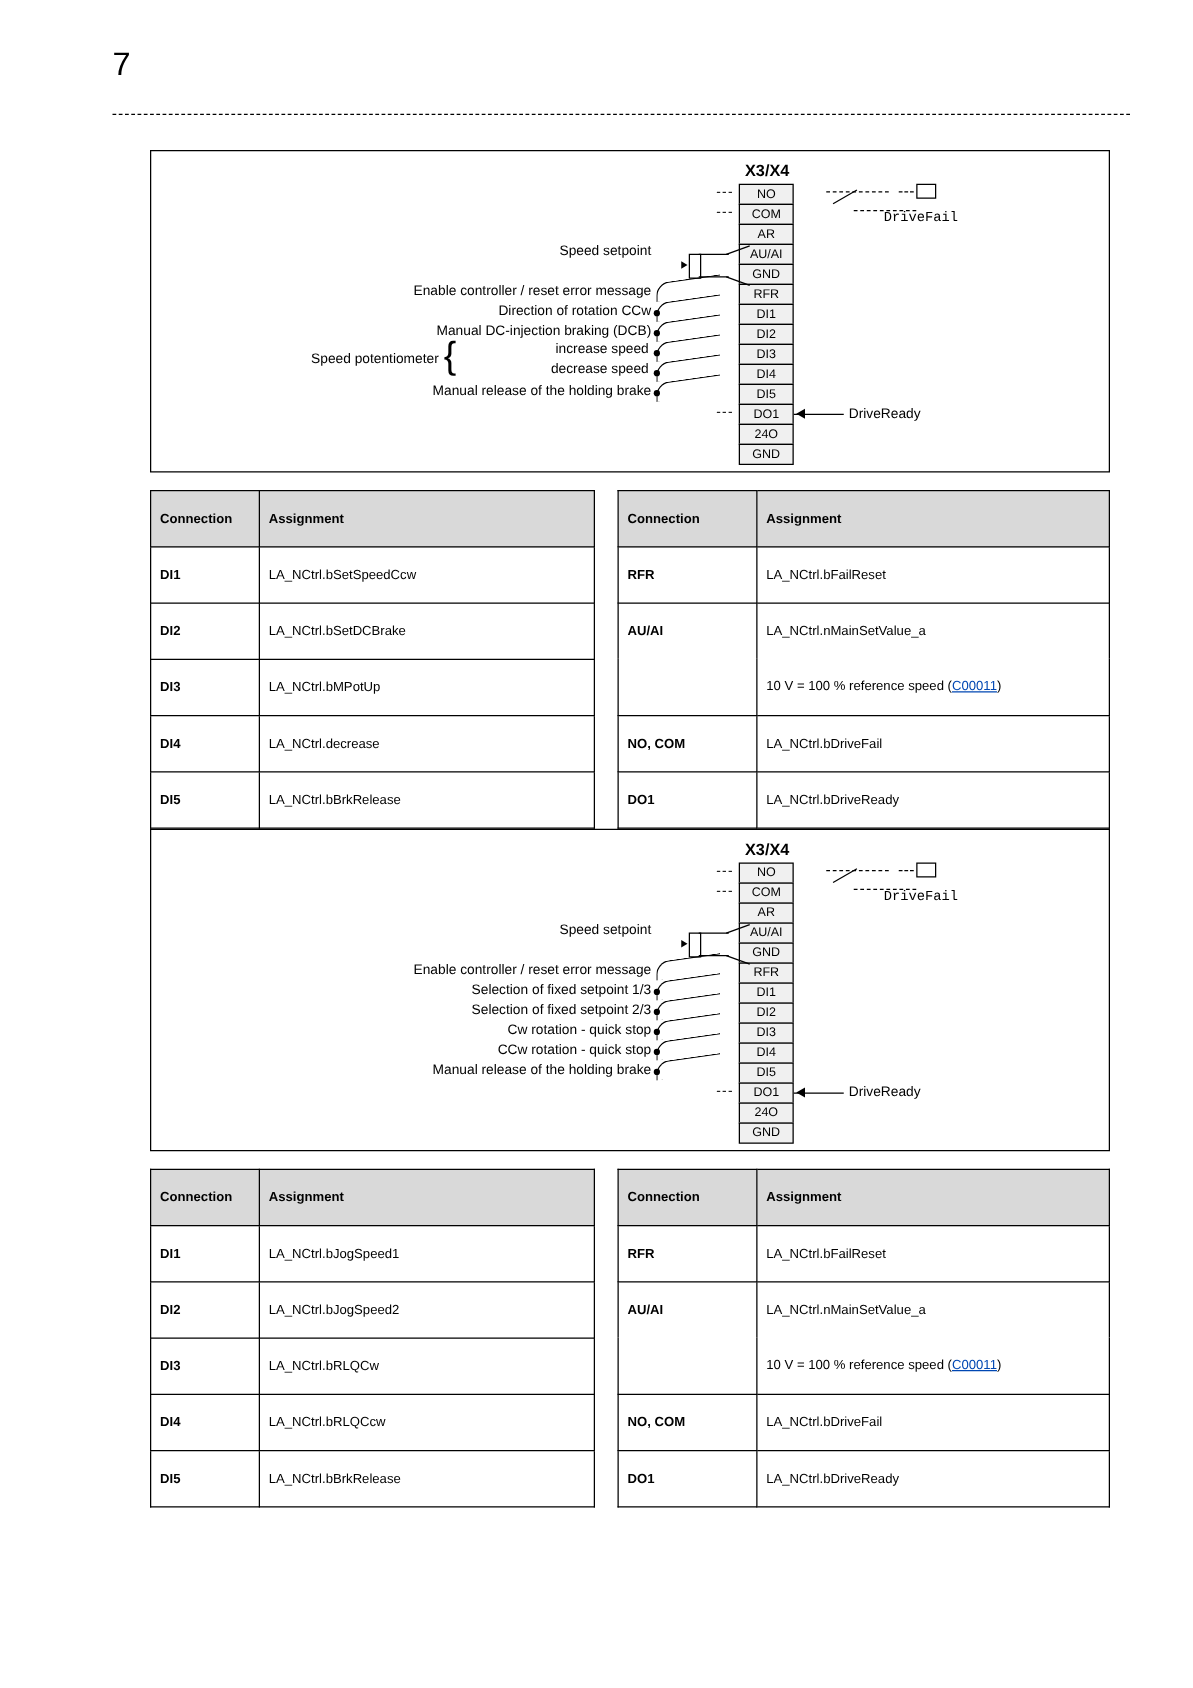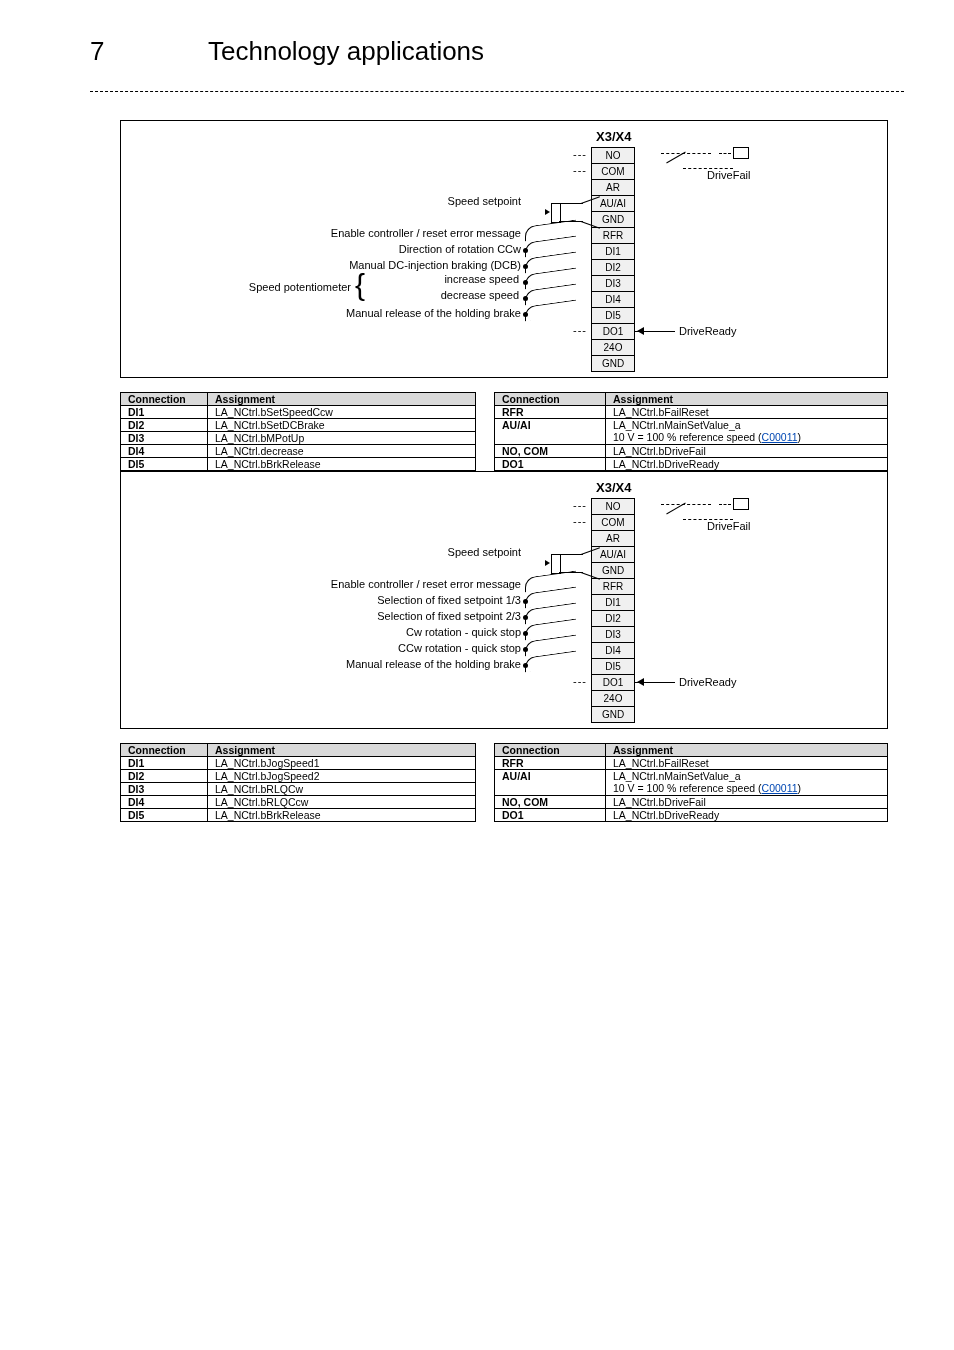--- a/index.html
+++ b/index.html
@@ -127,21 +127,21 @@
   }
 
   
   .relaybox {
     position: absolute;
   }
   .relaybox .rsq {
     position:absolute; width:14px; height:10px; border:1px solid #000;
   }
   .relaybox .rlabel {
-    position:absolute; font-size:11px;
+    position:absolute; font-size:11px;font-family:Liberation Mono, monospace;
   }
   .relaybox .diag {
     position:absolute; width:22px; height:1px; background:#000;
   }
   .relaybox .dash {
     position:absolute; border-top:1px dashed #000; height:0;
   }
 
   
   .pot {
@@ -171,21 +171,21 @@
     width: 768px;
     gap: 18px;
     margin-top: 14px;
   }
   table.conns {
     border-collapse: collapse;
     font-size: 10.5px;
   }
   table.conns th, table.conns td {
     border: 1px solid #000;
-    padding: 0 7px;
+    padding: 16px 7px;
     text-align: left;
     vertical-align: top;
   }
   table.conns th {
     background: #d9d9d9;
     font-weight: 700;
   }
   .t-left { width: 356px; }
   .t-right { width: 394px; }
   .codelink { color: #0047b3; text-decoration: underline; }
@@ -199,21 +199,20 @@
     padding: 0 6px;
   }
 </style>
 </head>
 <body>
 
 <div class="page">
 
   <div class="hdr-line">
     <div class="hdr-num">7</div>
-    <div class="hdr-title">Technology applications</div>
   </div>
 
   <hr class="dashed-rule">
 
 
   <div class="diagram">
     <div class="diag-title">X3/X4</div>
 
     <div class="pinbox" style="top:26px">NO</div>
     <div class="pinbox" style="top:42px">COM</div>

